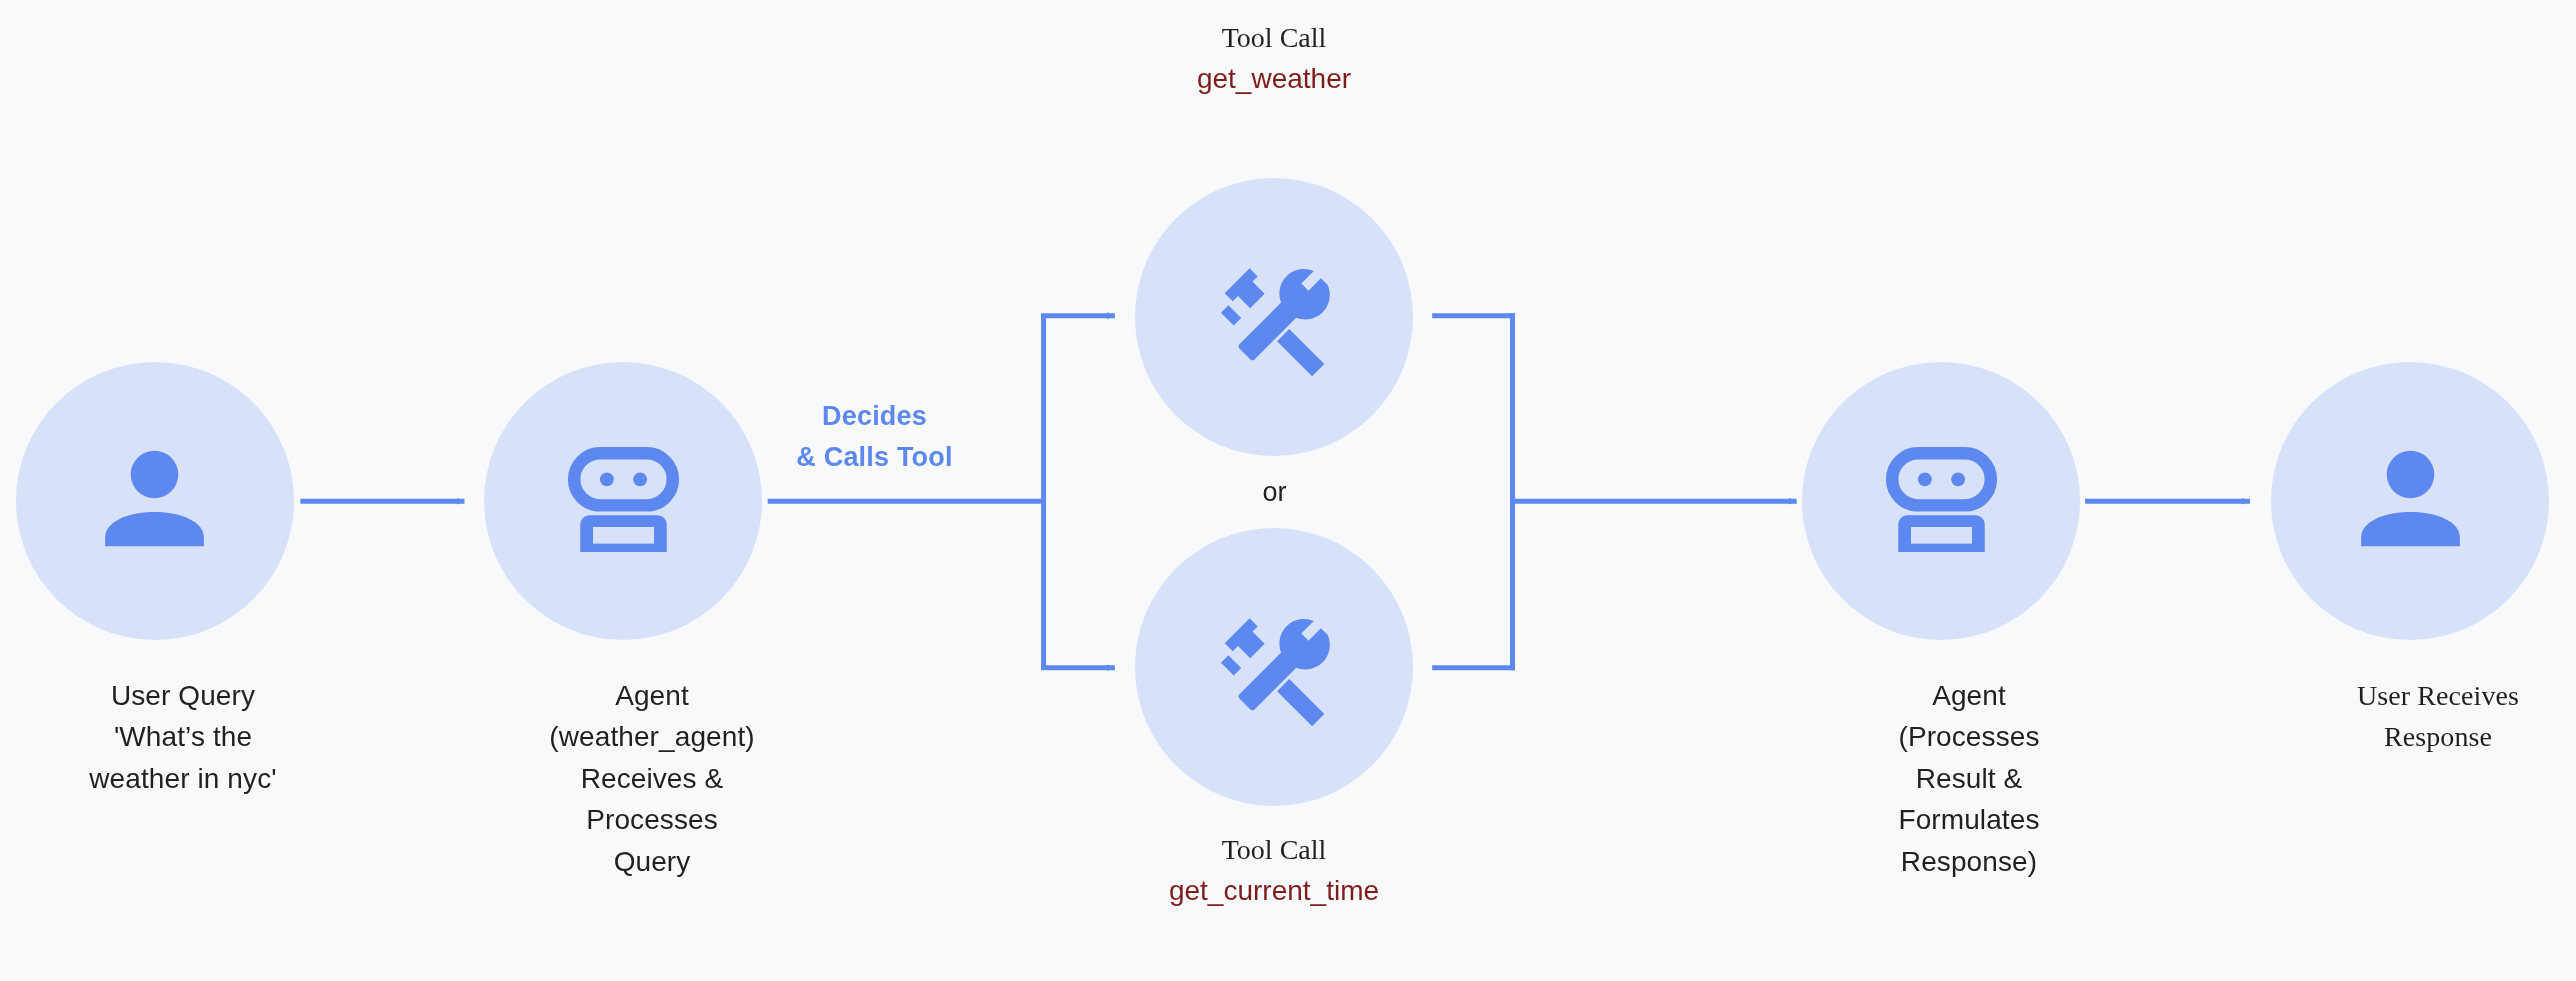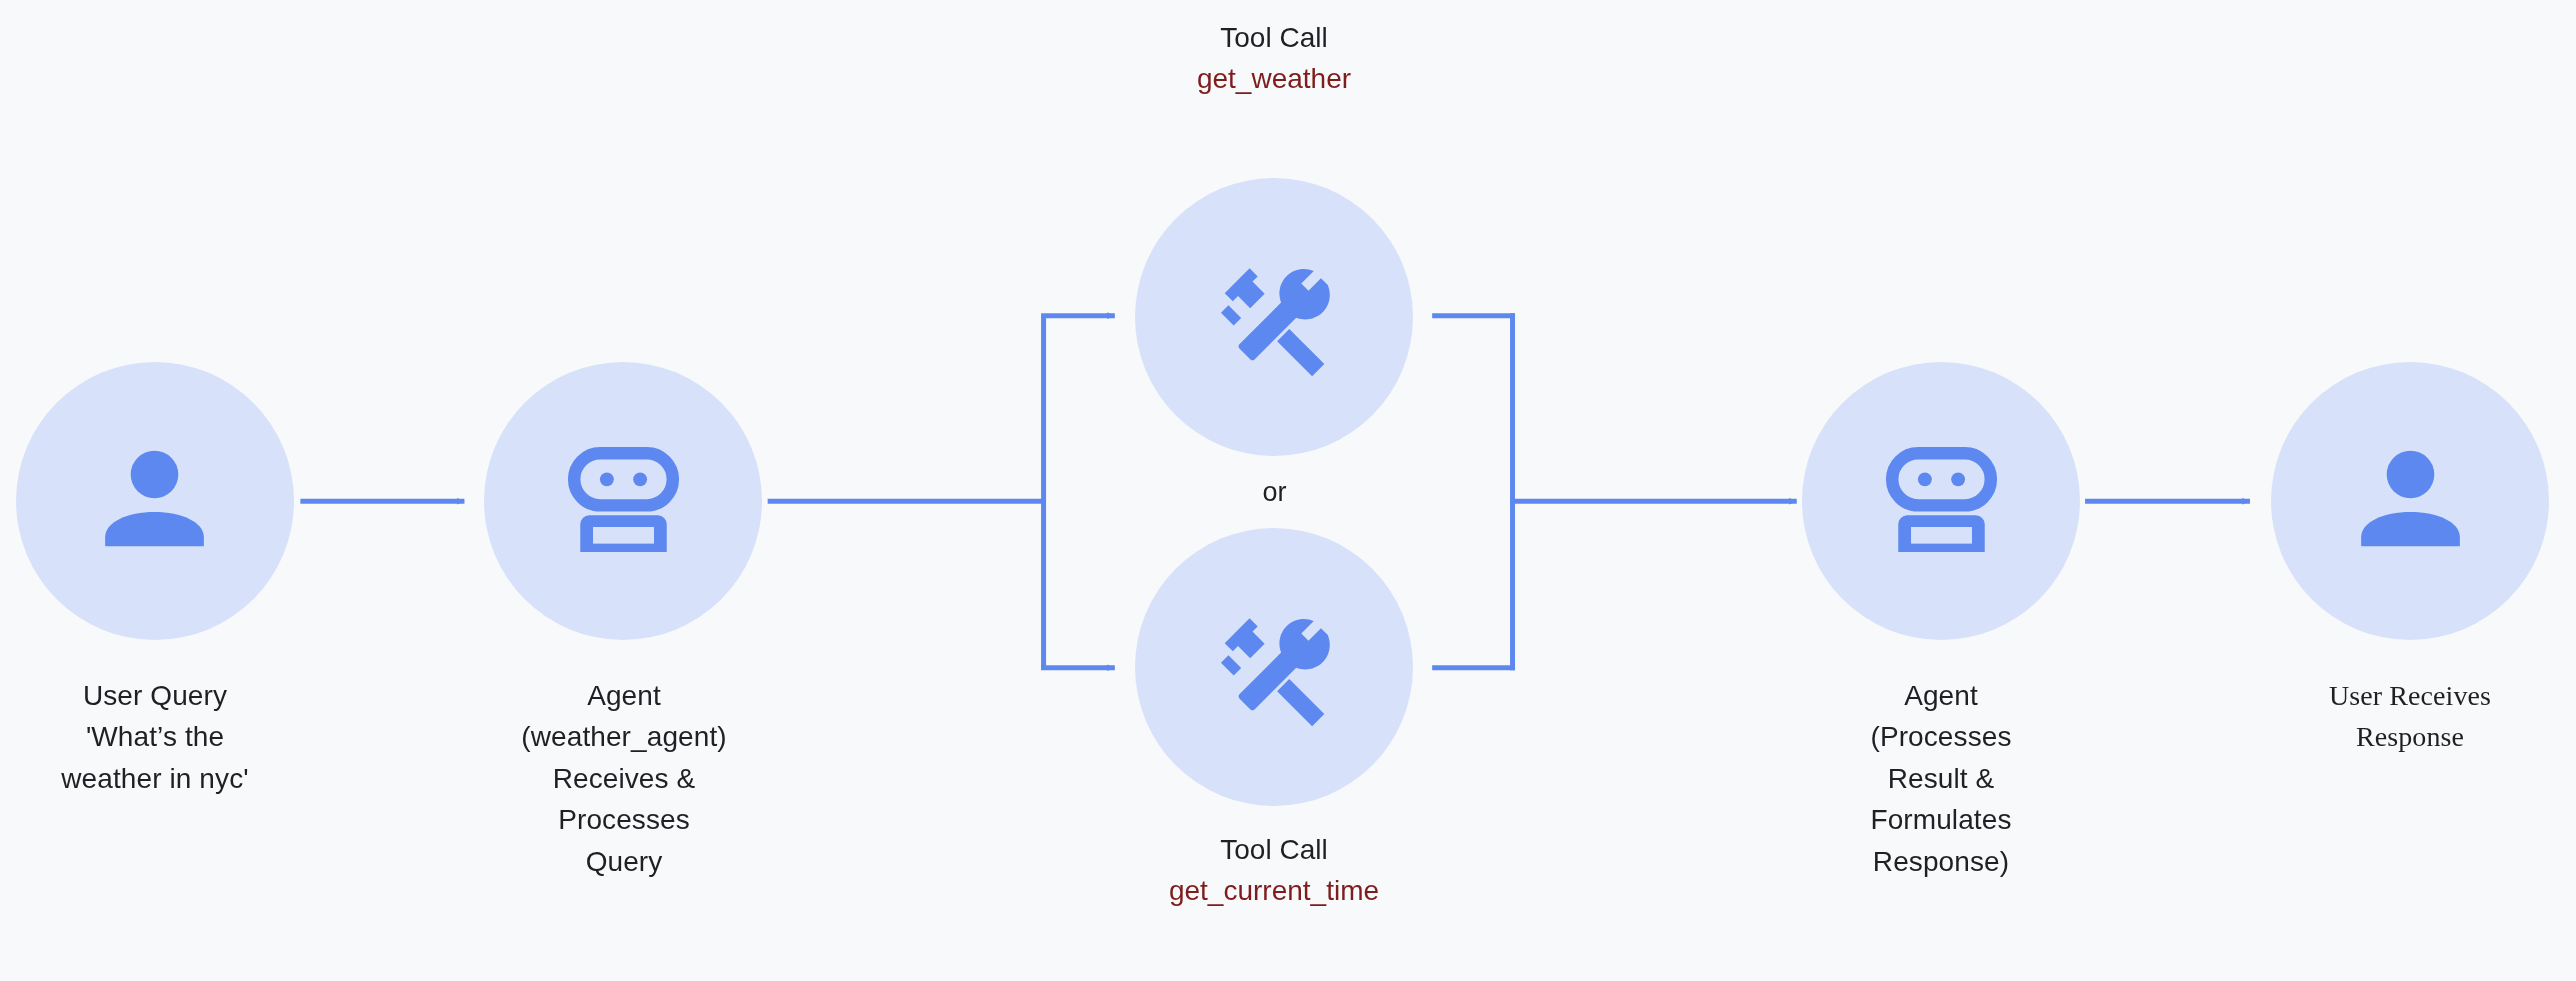--- a/index.html
+++ b/index.html
@@ -21,20 +21,21 @@
     display:flex;align-items:center;justify-content:center;
   }
   .node-caption{
     position:absolute;
     text-align:center;
     color:#1f2023;
     font-size:28px;
     line-height:1.48;
     white-space:pre-line;
     letter-spacing:0.1px;
+    padding-left:28px;
   }
   .edge-label{
     position:absolute;
     text-align:center;
     color:#5c88ef;
     font-size:27px;
     font-weight:bold;
     line-height:1.5;
     white-space:pre-line;
     letter-spacing:0.2px;
@@ -47,21 +48,21 @@
     line-height:1.4;
   }
   .tool-caption{
     position:absolute;
     text-align:center;
     font-size:28px;
     line-height:1.48;
     color:#1f2023;
   }
   .tool-caption .mono-blue{color:#7f1d1d;display:block;}
-  .tool-caption .plain{display:block;}
+  .tool-caption .plain{display:block;font-family:Liberation Serif, serif;}
 </style>
 </head>
 <body>
 
 <div id="stage">
 
   <svg class="svg-layer" viewBox="0 0 3108 1184" xmlns="http://www.w3.org/2000/svg">
     <defs>
       <marker id="arrow" markerWidth="10" markerHeight="10" refX="9.2" refY="4" orient="auto" markerUnits="userSpaceOnUse">
         <path d="M0,0 L9.5,4 L0,8 z" fill="#5c88ef"></path>
@@ -193,18 +194,20 @@
     <div class="node-circle" style="left:2271px;top:362px;width:278px;height:278px;">
       <svg width="141" height="141" viewBox="0 0 24 24">
         <circle cx="12" cy="7.4" r="4.05" fill="#5c88ef"></circle>
         <path d="M3.6 19.6v-1.5c0-2.6 3.8-4.3 8.4-4.3s8.4 1.7 8.4 4.3v1.5z" fill="#5c88ef"></path>
       </svg>
     </div>
     <div class="node-caption" style="left:2255px;top:675px;width:310px;font-family:Liberation Serif, serif;">User Receives
 Response</div>
   </div>
 
+  <div class="edge-label" style="left:771px;top:396px;width:207px;">Decides
+&amp; Calls Tool</div>
 
 
   <div class="or-label" style="left:1208px;top:474px;width:133px;">or</div>
 
 </div>
 
 
 </body></html>

